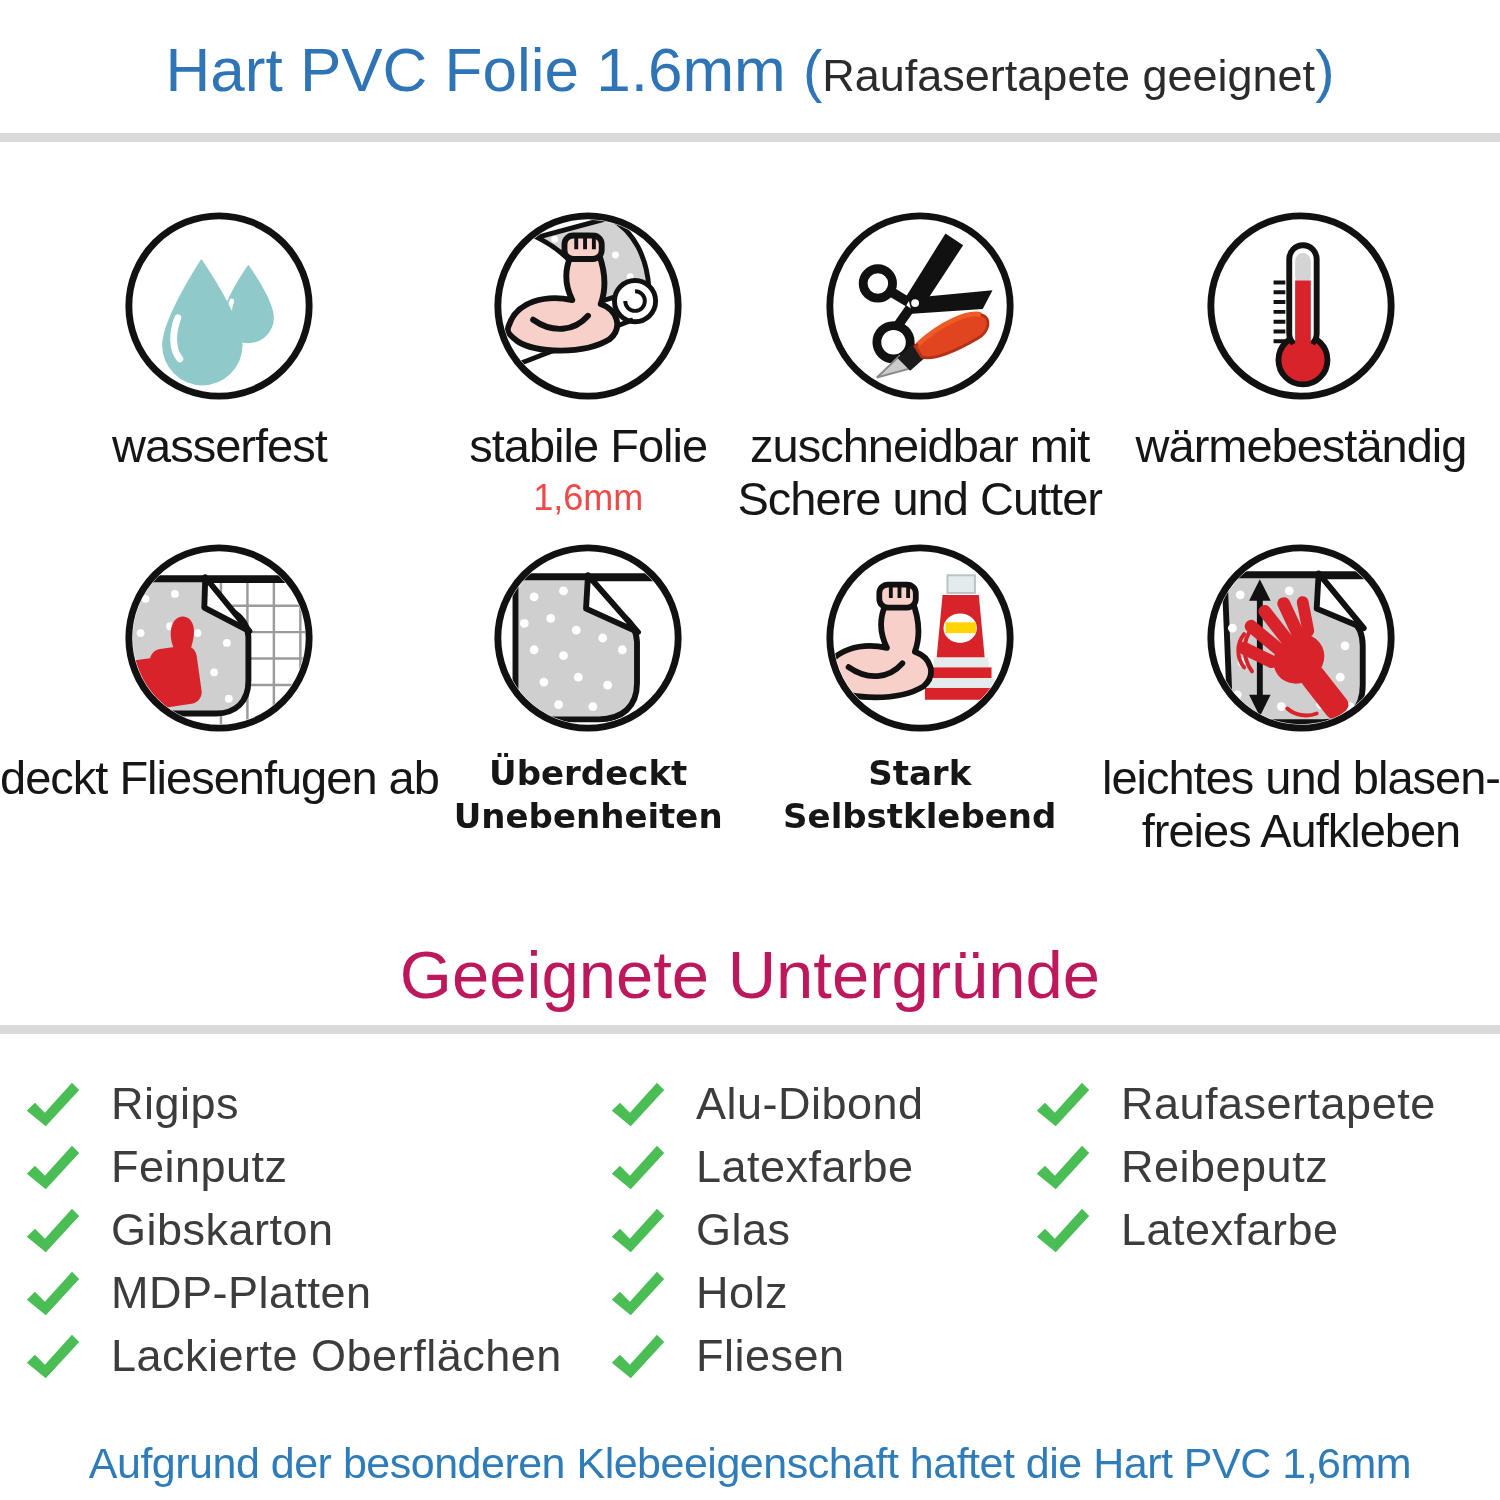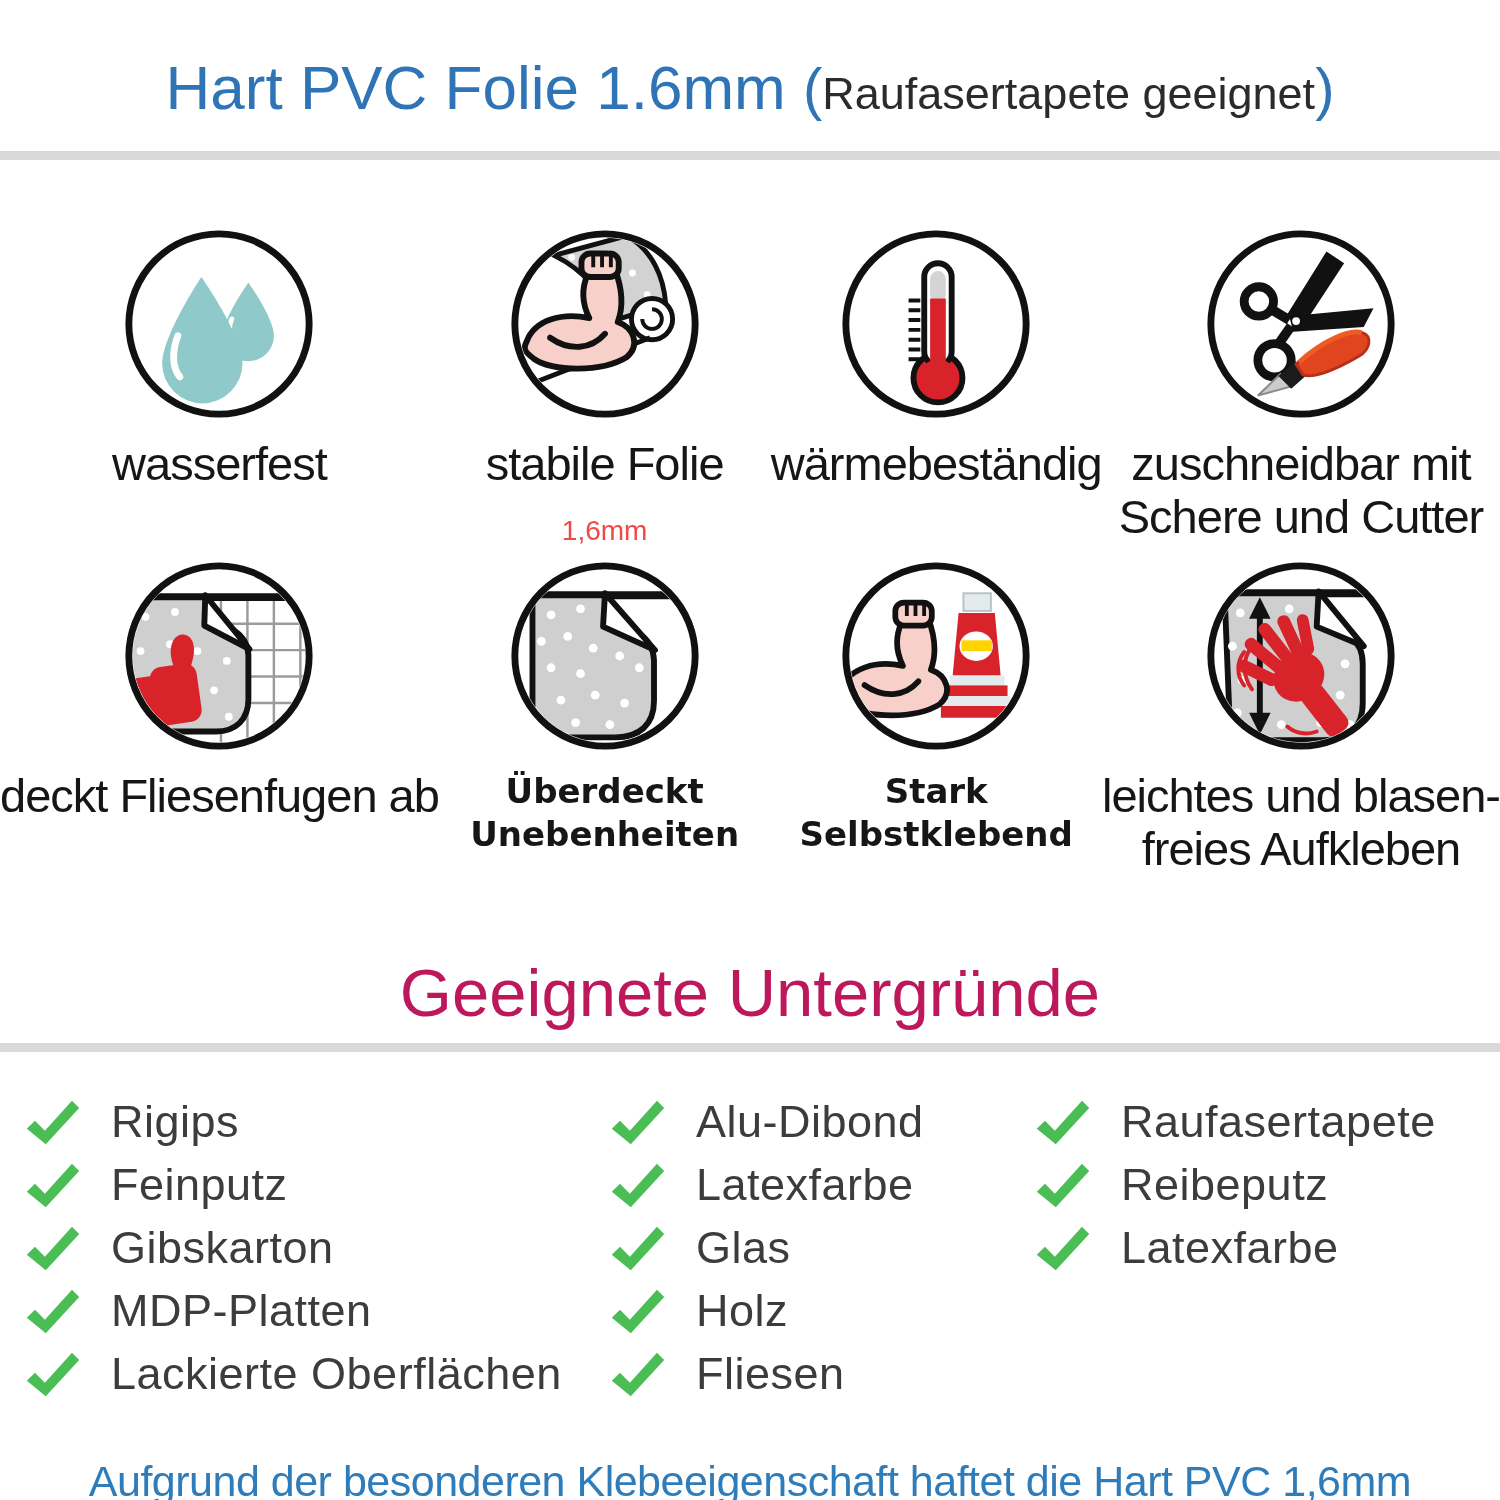--- a/index.html
+++ b/index.html
@@ -1,37 +1,37 @@
 <!DOCTYPE html>
 <html><head>
 <meta charset="utf-8">
 <style>
   html,body{margin:0;padding:0;background:#ffffff;}
   body{width:1500px;height:1500px;overflow:hidden;font-family:"Liberation Sans",sans-serif;}
 
   
-  .title{ text-align:center; padding-top:52px; white-space:nowrap; }
+  .title{ text-align:center; padding-top:34px; white-space:nowrap; }
   .t-main{ font-size:62px; color:#2e74b6; letter-spacing:0px; }
   .t-paren{ font-size:58px; color:#2e74b6; }
   .t-sub{ font-size:45px; color:#2b2b2b; }
 
   .bar{ width:1500px; height:9px; background:#d9d9d9; }
   .bar1{ margin-top:28px; }
   .bar2{ margin-top:12px; }
 
   
   .features{ margin-top:66px; display:grid; grid-template-columns:repeat(4,1fr); }
   .feat{ display:flex; flex-direction:column; align-items:center; min-height:332px; }
   .feat svg.fi{ width:196px; height:196px; display:block; }
   .flabel{ margin-top:16px; text-align:center; font-size:47px; line-height:1.12;
            color:#161616; letter-spacing:-1px; }
   .flabel span{ display:block; white-space:nowrap; }
   .flabel-wide{ font-family:"DejaVu Sans",sans-serif; font-size:34px; font-weight:600;
                 letter-spacing:0px; line-height:1.25; }
-  .fextra{ margin-top:24px; font-size:28px; color:#ee4a48; letter-spacing:0px; }
+  .fextra{ margin-top:4px; font-size:36px; color:#ee4a48; letter-spacing:0px; }
 
   
   .h2{ margin-top:64px; text-align:center; font-size:67px; color:#be185d; letter-spacing:0px; }
   .surfaces{ margin-top:44px; padding-left:25px; display:grid;
              grid-template-columns:585px 425px auto; }
   .surfaces ul{ list-style:none; margin:0; padding:0; }
   .surfaces li{ display:flex; align-items:center; margin-bottom:11px; }
   .surfaces li svg{ width:56px; height:47px; flex:0 0 auto; margin-right:30px; }
   .surfaces li span{ font-size:45px; color:#3c3c3c; letter-spacing:0.5px; white-space:nowrap; }
 
@@ -90,50 +90,50 @@
       </svg>
       <div class="flabel">
         <span>stabile Folie</span>
       </div>
       <div class="fextra">1,6mm</div>
     </div>
 
     <div class="feat">
       <svg class="fi" viewBox="0 0 200 200">
         <circle cx="100" cy="100" r="92" fill="#fff" stroke="#111" stroke-width="7"></circle>
-        <path d="M72 76 h12 M72 86 h12 M72 96 h12 M72 106 h12 M72 116 h12 M72 126 h12 M72 136 h12" stroke="#111" stroke-width="4"></path>
-        <circle cx="102" cy="155" r="25" fill="#d8232a" stroke="#111" stroke-width="6"></circle>
-        <rect x="88" y="38" width="28" height="104" rx="14" fill="#fff" stroke="#111" stroke-width="6"></rect>
-        <rect x="94" y="46" width="16" height="32" rx="8" fill="#d4d4d4"></rect>
-        <rect x="94" y="74" width="16" height="66" fill="#d8232a"></rect>
-        <circle cx="102" cy="155" r="19" fill="#d8232a"></circle>
-      </svg>
-      <div class="flabel">
-        <span>wärmebeständig</span>
-      </div>
-    </div>
-
-    <div class="feat">
-      <svg class="fi" viewBox="0 0 200 200">
-        <circle cx="100" cy="100" r="92" fill="#fff" stroke="#111" stroke-width="7"></circle>
         <polygon points="86,90 126,26 144,38 102,102" fill="#111"></polygon>
         <polygon points="88,92 174,84 164,103 92,108" fill="#111"></polygon>
         <line x1="88" y1="96" x2="68" y2="84" stroke="#111" stroke-width="10"></line>
         <line x1="90" y1="102" x2="76" y2="122" stroke="#111" stroke-width="10"></line>
         <circle cx="57" cy="77" r="15" fill="none" stroke="#111" stroke-width="9"></circle>
         <circle cx="73" cy="137" r="17" fill="none" stroke="#111" stroke-width="9"></circle>
         <circle cx="95" cy="97" r="4" fill="#fff"></circle>
         <polygon points="56,173 79,151 89,164" fill="#cbcbcb" stroke="#8a8a8a" stroke-width="2"></polygon>
         <polygon points="77,153 94,138 107,151 90,166" fill="#1b1b1b"></polygon>
         <path d="M95 141 C119 119 149 105 163 109 C173 112 171 126 159 133 C137 146 113 156 102 152 Z" fill="#e0451f" stroke="#b5301a" stroke-width="3"></path>
         <path d="M98 139 C122 117 150 105 162 109" stroke="#ef5b24" stroke-width="5" fill="none"></path>
       </svg>
       <div class="flabel">
         <span>zuschneidbar mit</span>
         <span>Schere und Cutter</span>
+      </div>
+    </div>
+
+    <div class="feat">
+      <svg class="fi" viewBox="0 0 200 200">
+        <circle cx="100" cy="100" r="92" fill="#fff" stroke="#111" stroke-width="7"></circle>
+        <path d="M72 76 h12 M72 86 h12 M72 96 h12 M72 106 h12 M72 116 h12 M72 126 h12 M72 136 h12" stroke="#111" stroke-width="4"></path>
+        <circle cx="102" cy="155" r="25" fill="#d8232a" stroke="#111" stroke-width="6"></circle>
+        <rect x="88" y="38" width="28" height="104" rx="14" fill="#fff" stroke="#111" stroke-width="6"></rect>
+        <rect x="94" y="46" width="16" height="32" rx="8" fill="#d4d4d4"></rect>
+        <rect x="94" y="74" width="16" height="66" fill="#d8232a"></rect>
+        <circle cx="102" cy="155" r="19" fill="#d8232a"></circle>
+      </svg>
+      <div class="flabel">
+        <span>wärmebeständig</span>
       </div>
     </div>
 
     <div class="feat">
       <svg class="fi" viewBox="0 0 200 200">
         <defs>
             <clipPath id="c5">
               <circle cx="100" cy="100" r="88"></circle>
             </clipPath>
           </defs>

